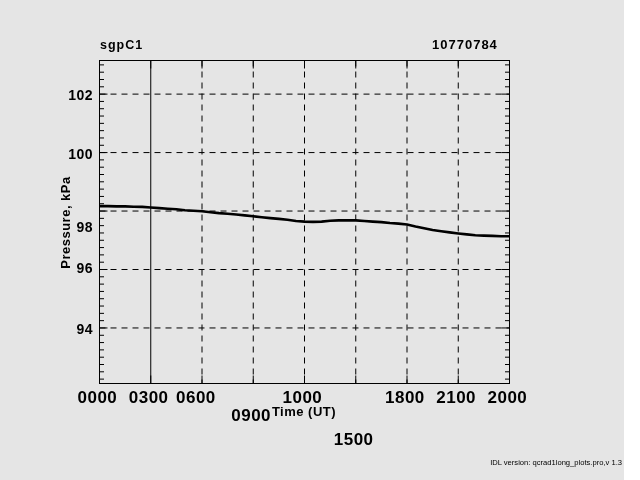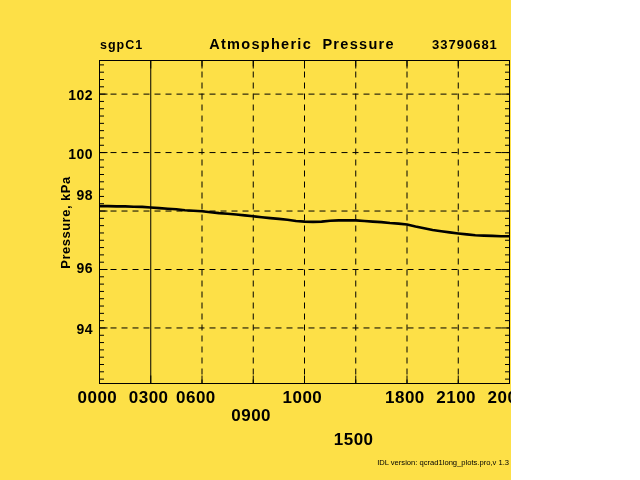--- a/index.html
+++ b/index.html
@@ -1,17 +1,17 @@
 <!DOCTYPE html>
 <html><head>
 <meta charset="utf-8">
 <style>
   html,body{margin:0;padding:0;background:#ffffff;}
   #screen{
-    position:relative;width:511px;height:480px;background:#fde047;
+    position:relative;width:624px;height:480px;background:#e5e5e5;
     font-family:"Liberation Sans",sans-serif;color:#000;overflow:hidden;
   }
   .hdr{position:absolute;font-weight:bold;white-space:nowrap;}
   #site-label{left:100px;top:38px;font-size:12.5px;letter-spacing:1px;}
   #plot-title{left:0;top:36px;width:604px;text-align:center;font-size:14.5px;letter-spacing:1.3px;word-spacing:5px;}
   #date-label{left:432px;top:37px;font-size:13px;letter-spacing:1px;}
   #chart-svg{position:absolute;left:99px;top:60px;}
   .xtick{position:absolute;top:388px;width:44px;font-size:17px;font-weight:bold;letter-spacing:0.5px;}
   .ytick{position:absolute;left:40px;width:53px;text-align:right;font-size:14px;font-weight:bold;letter-spacing:0.5px;}
   #x-axis-title{position:absolute;left:0;top:404px;width:608px;text-align:center;font-size:13px;font-weight:bold;letter-spacing:0.5px;}
@@ -19,22 +19,21 @@
     font-size:13px;font-weight:bold;letter-spacing:0.5px;transform:rotate(-90deg);transform-origin:center;}
   #footer-left{position:absolute;left:5px;top:448px;font-size:9.5px;line-height:16px;white-space:pre;}
   #footer-right{position:absolute;right:2px;top:442px;font-size:7.6px;line-height:8.6px;text-align:right;white-space:pre;}
 </style>
 </head>
 <body>
 
 <div id="screen">
 
   <div id="site-label" class="hdr">sgpC1</div>
-  <div id="plot-title" class="hdr">Atmospheric Pressure</div>
-  <div id="date-label" class="hdr">33790681</div>
+  <div id="date-label" class="hdr">10770784</div>
 
   <svg id="chart-svg" width="411" height="324" viewBox="0 0 411 324">
       <line x1="0.5" y1="267.96153846153834" x2="410.5" y2="267.96153846153834" stroke="#000000" stroke-width="1" stroke-dasharray="6,5"></line>
       <line x1="0.5" y1="209.49999999999994" x2="410.5" y2="209.49999999999994" stroke="#000000" stroke-width="1" stroke-dasharray="6,5"></line>
       <line x1="0.5" y1="151.03846153846155" x2="410.5" y2="151.03846153846155" stroke="#000000" stroke-width="1" stroke-dasharray="6,5"></line>
       <line x1="0.5" y1="92.57692307692315" x2="410.5" y2="92.57692307692315" stroke="#000000" stroke-width="1" stroke-dasharray="6,5"></line>
       <line x1="0.5" y1="34.11538461538475" x2="410.5" y2="34.11538461538475" stroke="#000000" stroke-width="1" stroke-dasharray="6,5"></line>
       <line x1="51.75" y1="0.5" x2="51.75" y2="323.5" stroke="#000000" stroke-width="1"></line>
       <line x1="103" y1="0.5" x2="103" y2="323.5" stroke="#000000" stroke-width="1" stroke-dasharray="6,5"></line>
       <line x1="154.25" y1="0.5" x2="154.25" y2="323.5" stroke="#000000" stroke-width="1" stroke-dasharray="6,5"></line>
@@ -157,25 +156,26 @@
       <div class="xtick" style="left: 128.75px;">0300</div>
       <div class="xtick" style="left: 168px; margin-left: 8px;">0600</div>
       <div class="xtick" style="left: 231.25px; margin-top: 18px;">0900</div>
       <div class="xtick" style="left: 282.5px;">1000</div>
       <div class="xtick" style="left: 333.75px; margin-top: 42px;">1500</div>
       <div class="xtick" style="left: 385px;">1800</div>
       <div class="xtick" style="left: 436.25px;">2100</div>
       <div class="xtick" style="left: 487.5px;">2000</div>
       <div class="ytick" style="top: 320.962px;">94</div>
       <div class="ytick" style="top: 260px;">96</div>
-      <div class="ytick" style="top: 187px;">98</div>
+      <div class="ytick" style="top: 219px;">98</div>
       <div class="ytick" style="top: 145.577px;">100</div>
       <div class="ytick" style="top: 87.1154px;">102</div>
     </div>
 
+  <div id="x-axis-title">Time (UT)</div>
   <div id="y-axis-title">Pressure, kPa</div>
 
   <div id="footer-left">
     
     
   </div>
 
   <div id="footer-right">
     <div>IDL version: qcrad1long_plots.pro,v 1.3</div>
     

